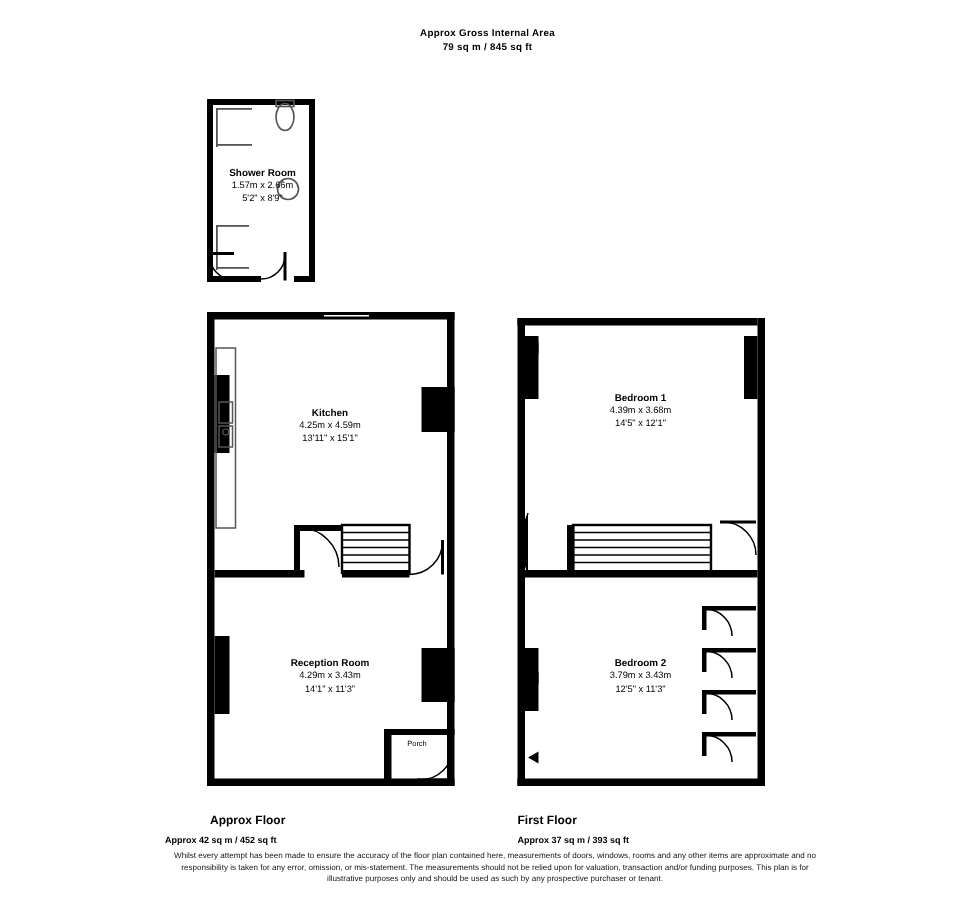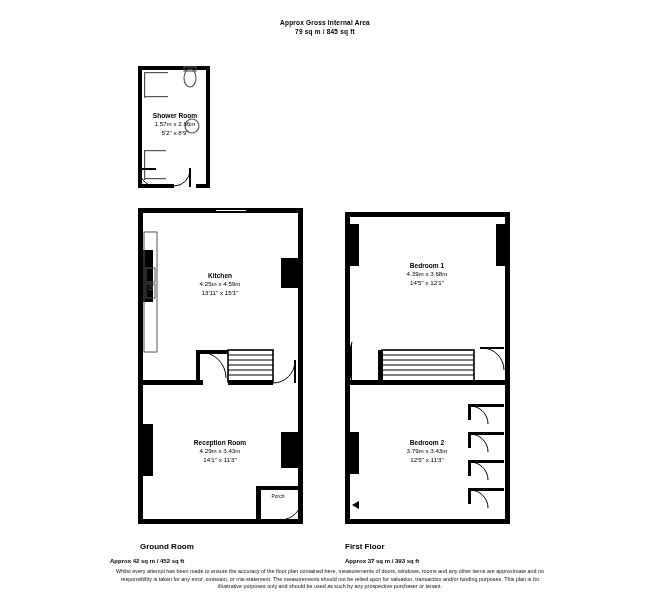--- a/index.html
+++ b/index.html
@@ -238,19 +238,19 @@
   <div>4.39m x 3.68m</div>
   <div>14'5" x 12'1"</div>
 </div>
 
 <div class="label" style="left:362px; top:439px; width:130px;">
   <div class="nm">Bedroom 2</div>
   <div>3.79m x 3.43m</div>
   <div>12'5" x 11'3"</div>
 </div>
 
-<div class="floor-title" style="left:140px; top:542px;">Ground Room</div>
+<div class="floor-title" style="left:140px; top:542px;">Approx Floor</div>
 <div class="floor-sub" style="left:110px; top:558px;">Approx 42 sq m / 452 sq ft</div>
 
 <div class="floor-title" style="left:345px; top:542px;">First Floor</div>
 <div class="floor-sub" style="left:345px; top:558px;">Approx 37 sq m / 393 sq ft</div>
 
 <div class="disclaimer">Whilst every attempt has been made to ensure the accuracy of the floor plan contained here, measurements of doors, windows, rooms and any other items are approximate and no responsibility is taken for any error, omission, or mis-statement. The measurements should not be relied upon for valuation, transaction and/or funding purposes. This plan is for illustrative purposes only and should be used as such by any prospective purchaser or tenant.</div>
 
 </body></html>

